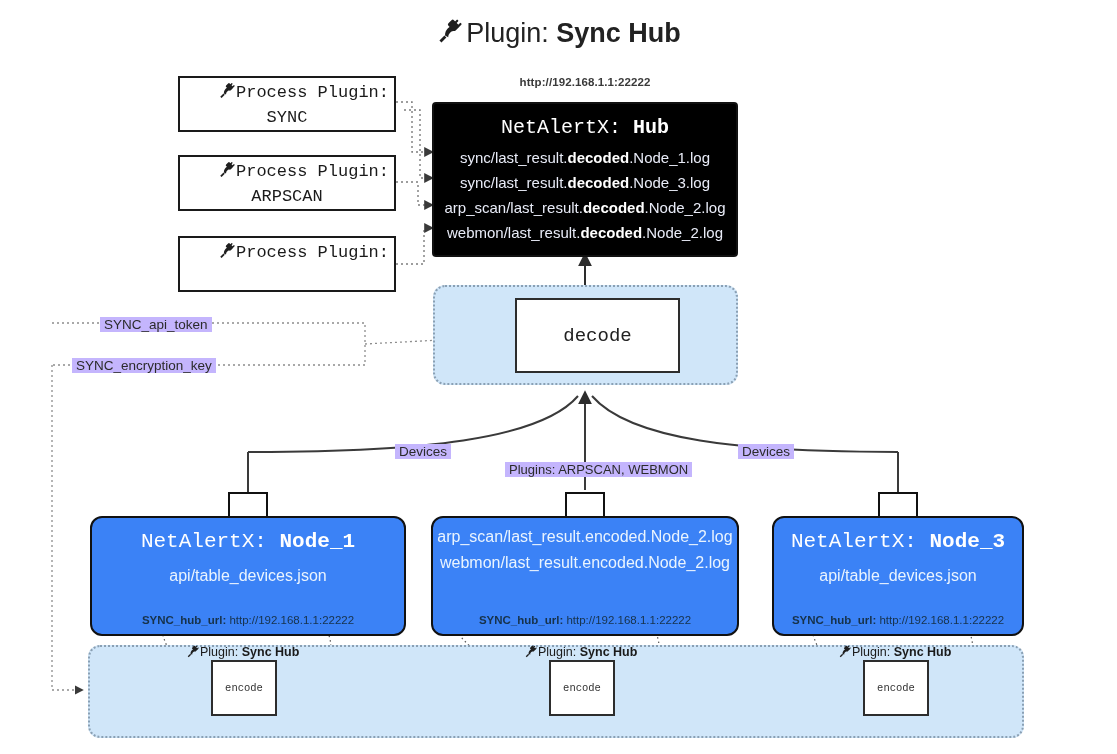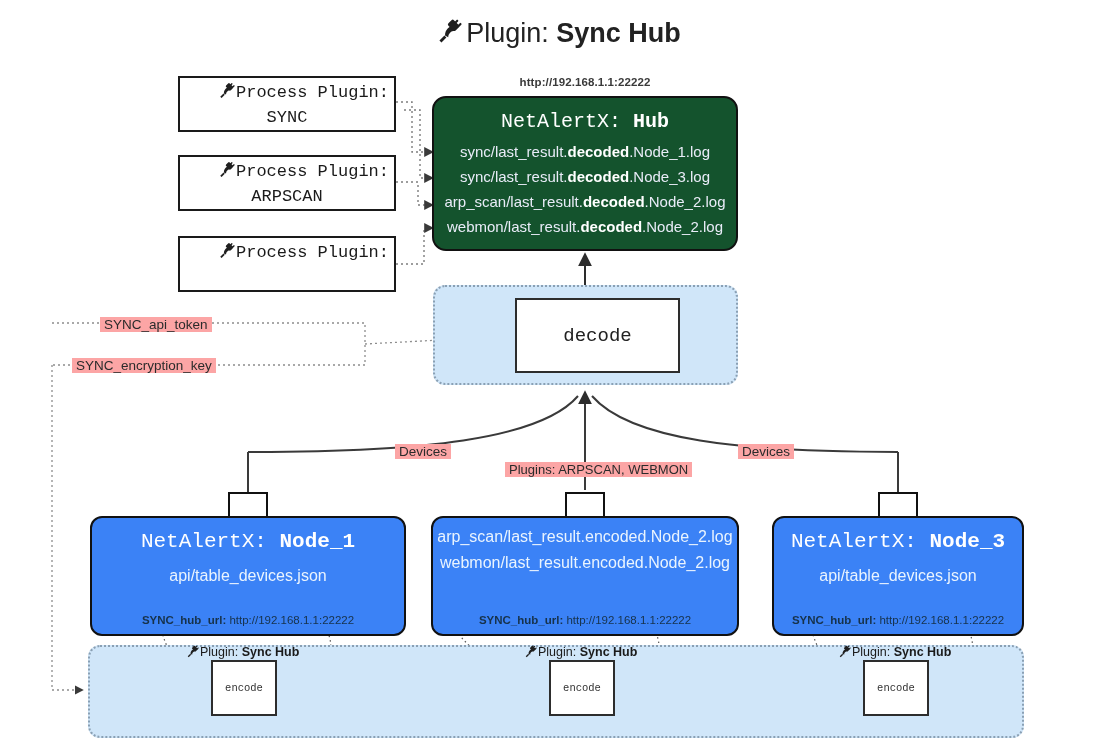--- a/index.html
+++ b/index.html
@@ -64,26 +64,26 @@
     left: 430px; top: 76px;
     width: 310px;
     text-align: center;
     font-size: 11.5px;
     font-weight: bold;
     color: #3a3a3a;
     letter-spacing: 0.1px;
   }
   #hub-box {
     position: absolute;
-    left: 432px; top: 96px;
+    left: 432px; top: 102px;
     width: 306px;
     height: 155px;
-    background: #14532d;
+    background: #000000;
     border: 2px solid #111;
-    border-radius: 14px;
+    border-radius: 4px;
     box-sizing: border-box;
   }
   #hub-title {
     margin-top: 12px;
     text-align: center;
     font-family: "Liberation Mono", monospace;
     font-size: 20px;
     color: #ffffff;
     white-space: nowrap;
   }
@@ -123,21 +123,21 @@
     font-family: "Liberation Mono", monospace;
     font-size: 19px;
     color: #222;
   }
 
   
   .edge-label {
     position: absolute;
     font-size: 13.5px;
     color: #2b2b2b;
-    background: #fca5a5;
+    background: #c4b5fd;
     padding: 0 4px;
     white-space: nowrap;
   }
   .edge-label.small { font-size: 13px; }
 
   
   .node-box {
     position: absolute;
     background: #3b82f6;
     border: 2.5px solid #111;

